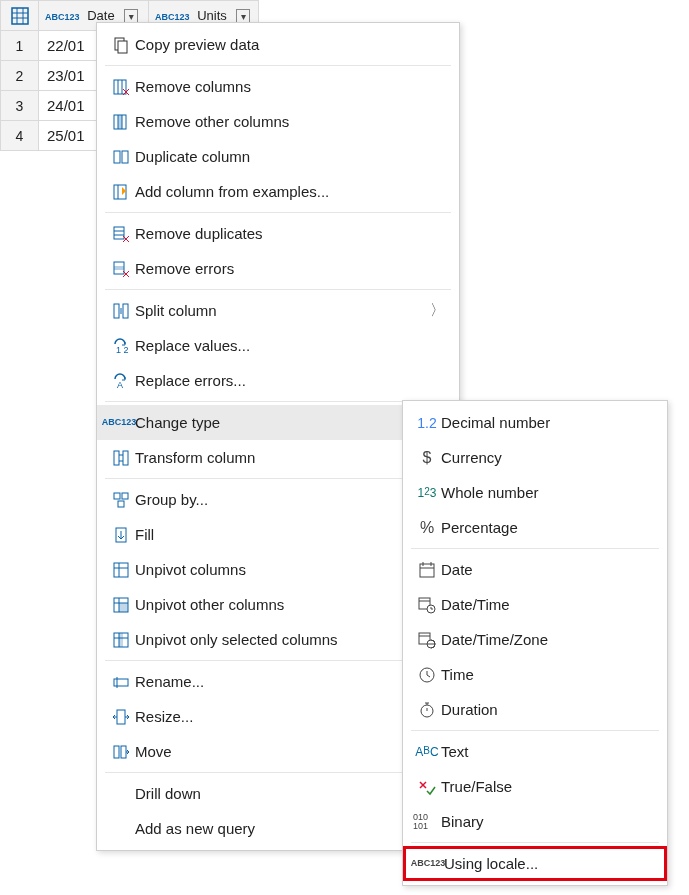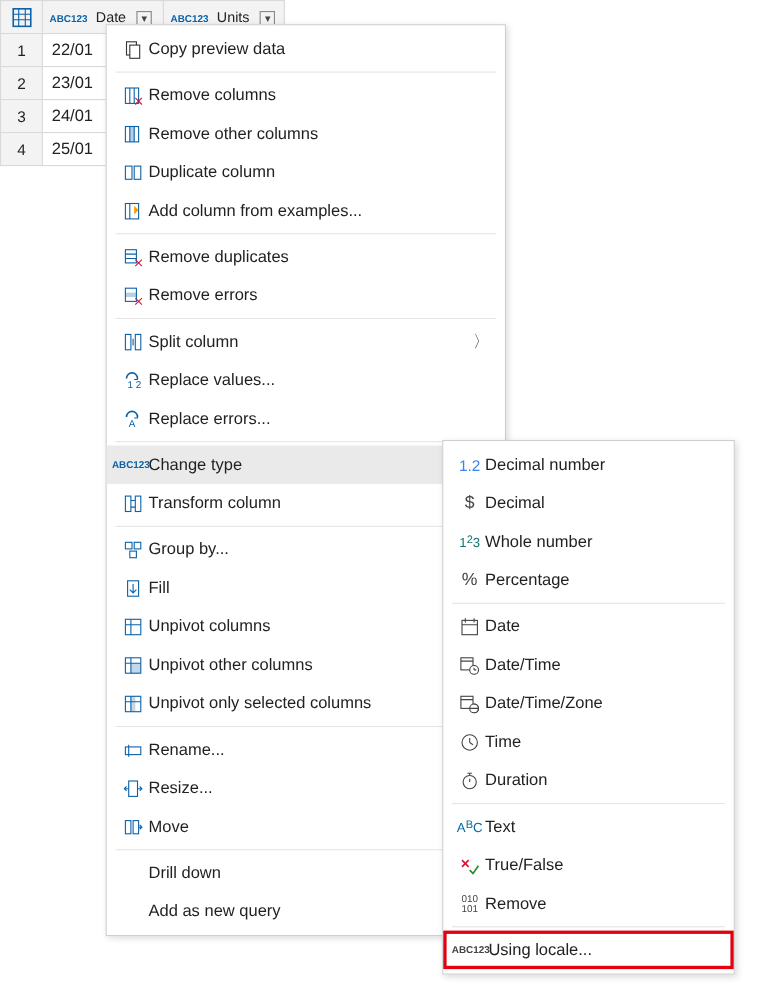--- a/index.html
+++ b/index.html
@@ -339,21 +339,21 @@
   </div>
 </div>
 
 <div class="menu menu2">
   <div class="mi">
     <span class="ico" style="color:#3b82f6;font-size:14px">1.2</span>
     <span class="lbl">Decimal number</span>
   </div>
   <div class="mi">
     <span class="ico" style="color:#444;font-size:16px">$</span>
-    <span class="lbl">Decimal</span>
+    <span class="lbl">Currency</span>
   </div>
   <div class="mi">
     <span class="ico" style="color:#0f766e;font-size:12px">1<sup>2</sup>3</span>
     <span class="lbl">Whole number</span>
   </div>
   <div class="mi">
     <span class="ico" style="color:#444;font-size:16px">%</span>
     <span class="lbl">Percentage</span>
   </div>
   <div class="sep"></div>
@@ -422,25 +422,25 @@
     <span class="ico">
         <svg width="18" height="18">
           <line x1="2" y1="4" x2="8" y2="10" stroke="#d13" stroke-width="1.5"></line>
           <line x1="8" y1="4" x2="2" y2="10" stroke="#d13" stroke-width="1.5"></line>
           <polyline points="9,13 12,16 17,9" fill="none" stroke="#2a8a2a" stroke-width="1.5"></polyline>
         </svg>
       </span>
     <span class="lbl">True/False</span>
   </div>
   <div class="mi">
-    <span class="ico" style="color:#444;font-size:9px;line-height:9px;display:flex;flex-direction:column;align-items:center">
+    <span class="ico" style="color:#444;font-size:9px;line-height:9px;display:flex;flex-direction:column;align-items:flex-start">
         <span>010</span>
         <span>101</span>
       </span>
-    <span class="lbl">Remove</span>
+    <span class="lbl">Binary</span>
   </div>
   <div class="sep"></div>
   <div class="mi redbox">
     <span class="ico">
       <span class="typebadge" style="color:#444">
           <span>ABC</span>
           <span>123</span>
         </span>
     </span>
     <span class="lbl">Using locale...</span>

